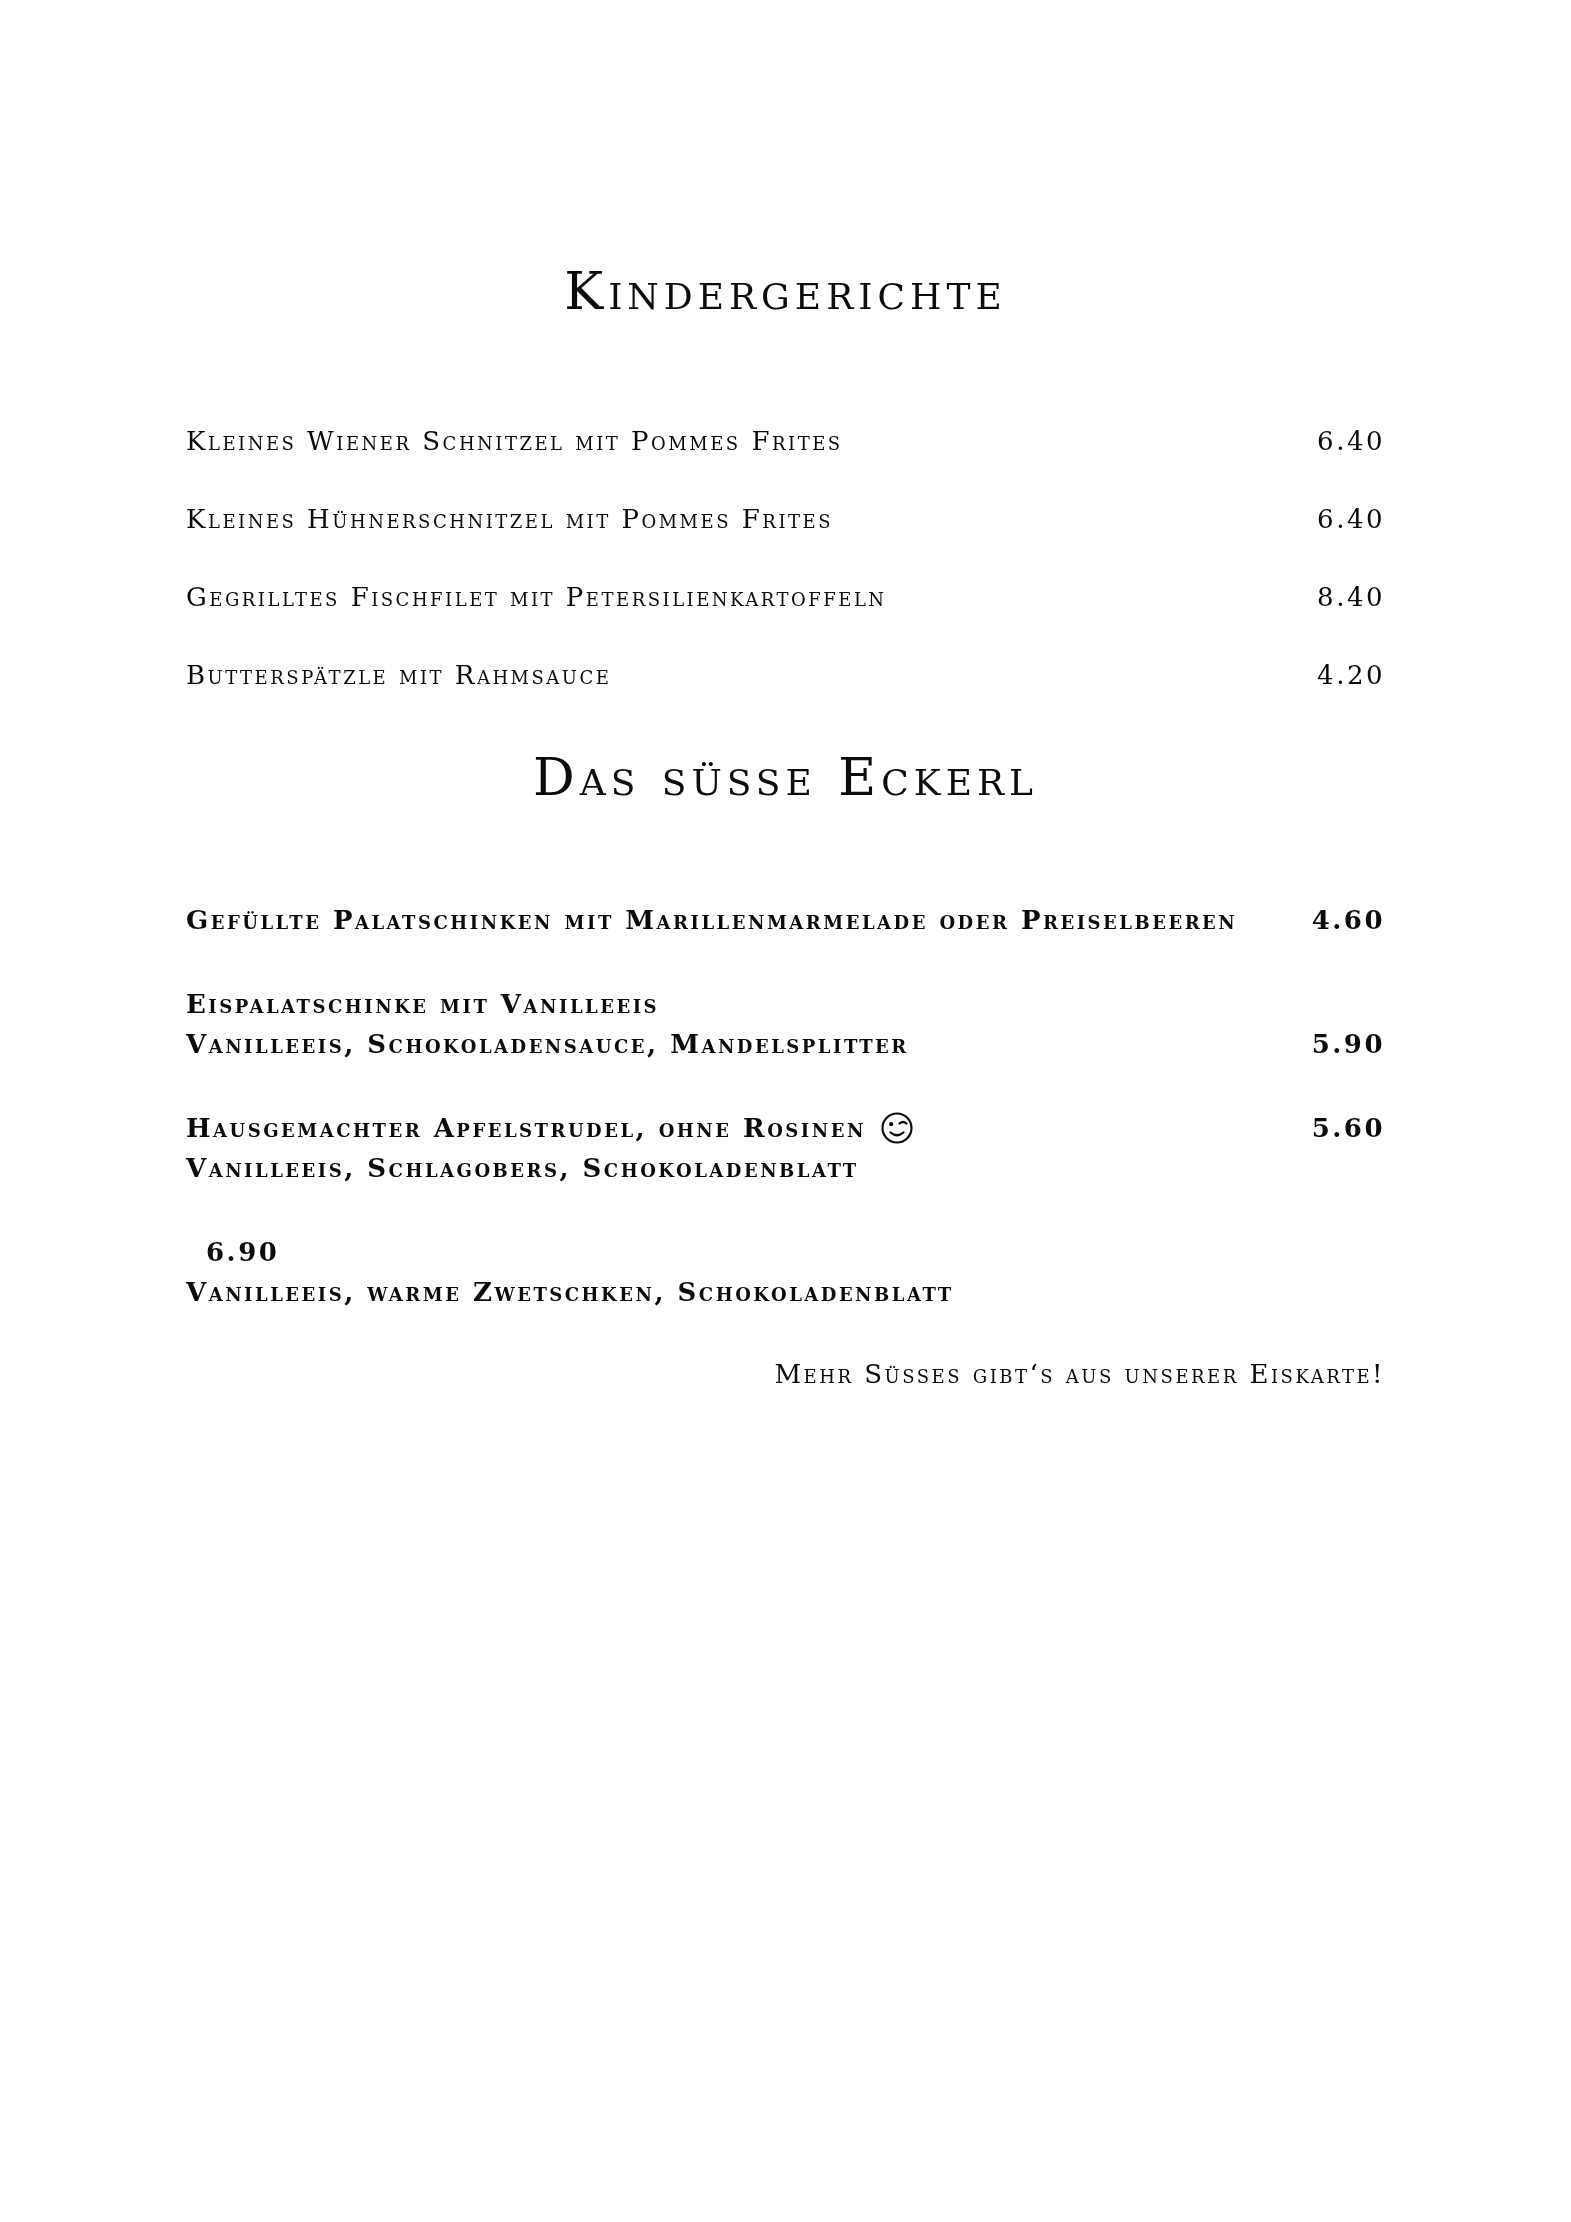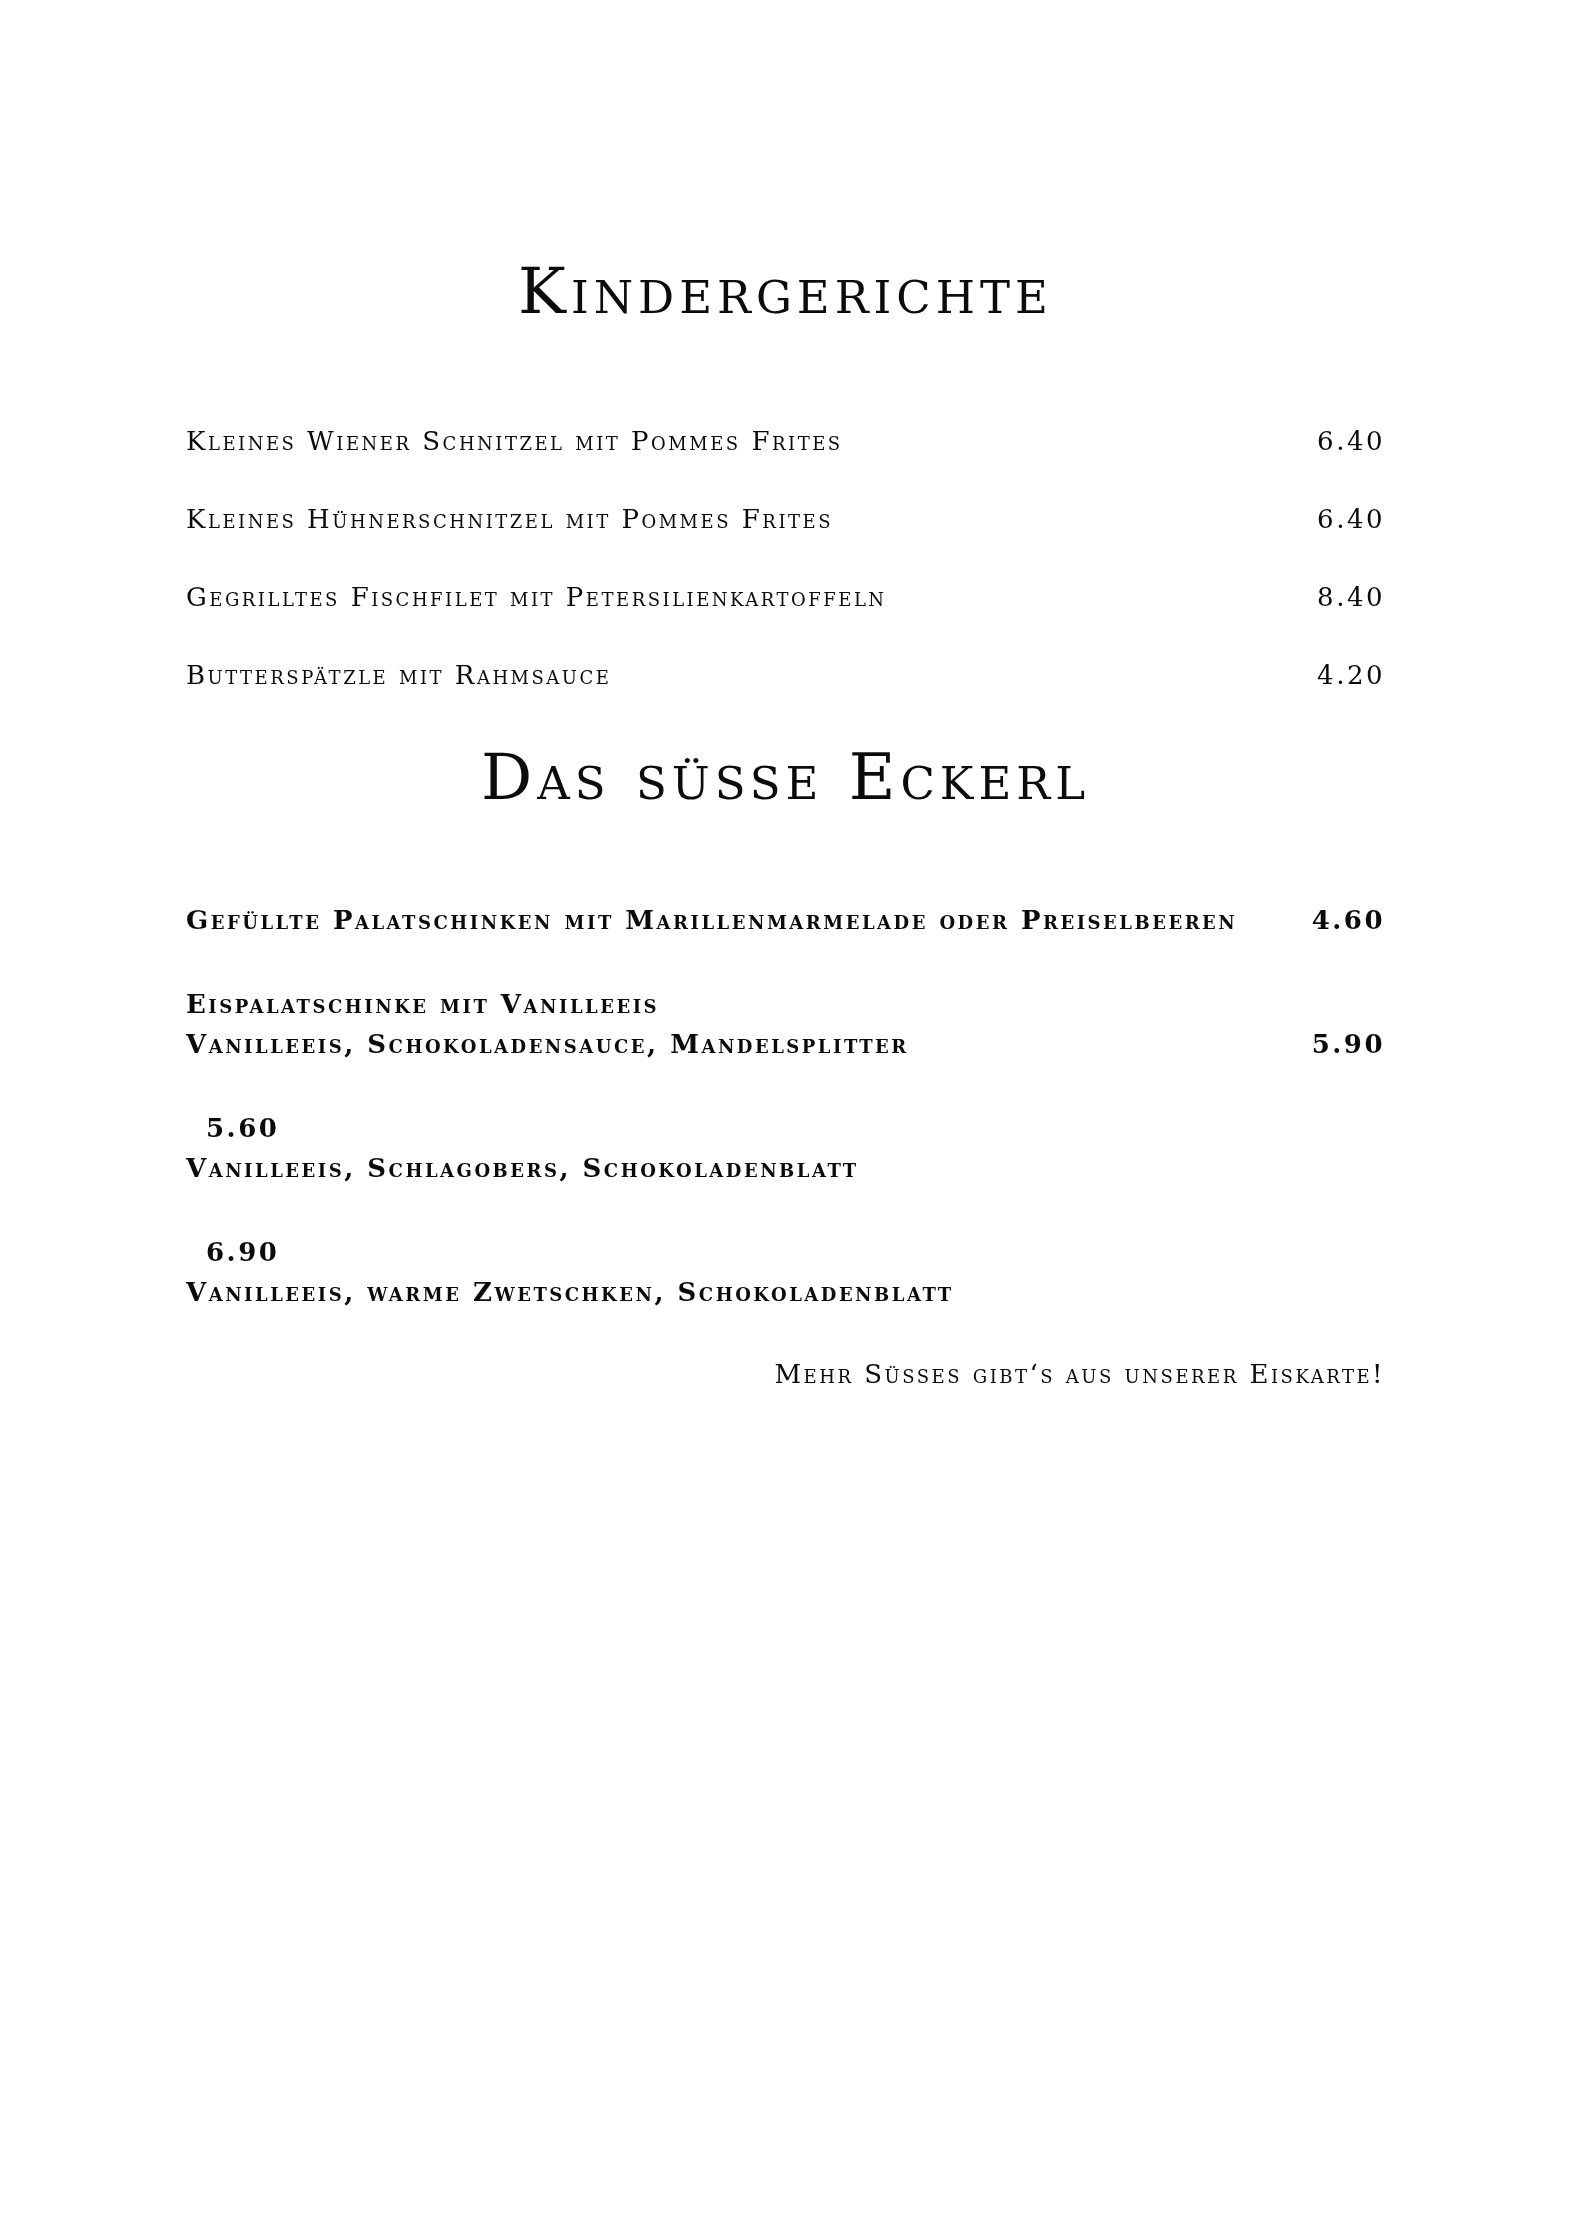--- a/index.html
+++ b/index.html
@@ -15,21 +15,21 @@
     color: #0b0b0b;
     font-family: "DejaVu Serif", "Liberation Serif", serif;
     overflow: hidden;
     box-sizing: border-box;
   }
   .content {
     padding: 0 186px;
   }
   .section-title {
     margin: 0;
-    font-size: 64px;
+    font-size: 52px;
     font-weight: normal;
     line-height: 56px;
     text-align: center;
     font-variant: small-caps;
     letter-spacing: 5px;
     white-space: nowrap;
   }
   #section-title-1 { margin-top: 263px; }
   #section-title-2 { margin-top: 56px; }
 
@@ -137,20 +137,29 @@
           <span class="price"></span>
         </div>
         <div class="menu-line">
           <span class="dish">Vanilleeis, Schokoladensauce, Mandelsplitter</span>
           <span class="price">5.90</span>
         </div>
       </div>
 
       <div class="menu-item">
         <div class="menu-line">
+          <span class="dish">
+            <span>Hausgemachter Apfelstrudel, ohne Rosinen</span>
+            <svg class="wink-icon" viewBox="0 0 34 34" xmlns="http://www.w3.org/2000/svg">
+              <circle cx="17" cy="17" r="14.5" fill="none" stroke="#0b0b0b" stroke-width="2.2"></circle>
+              <circle cx="11.2" cy="13.2" r="2.1" fill="#0b0b0b"></circle>
+              <path d="M 19.5 12.5 Q 23 9.5 26.5 12.5" fill="none" stroke="#0b0b0b" stroke-width="2.2" stroke-linecap="round"></path>
+              <path d="M 10.5 21.5 Q 17 27 23.5 21.5" fill="none" stroke="#0b0b0b" stroke-width="2.2" stroke-linecap="round"></path>
+            </svg>
+          </span>
           <span class="price">5.60</span>
         </div>
         <div class="menu-line">
           <span class="dish">Vanilleeis, Schlagobers, Schokoladenblatt</span>
           <span class="price"></span>
         </div>
       </div>
 
       <div class="menu-item">
         <div class="menu-line">

